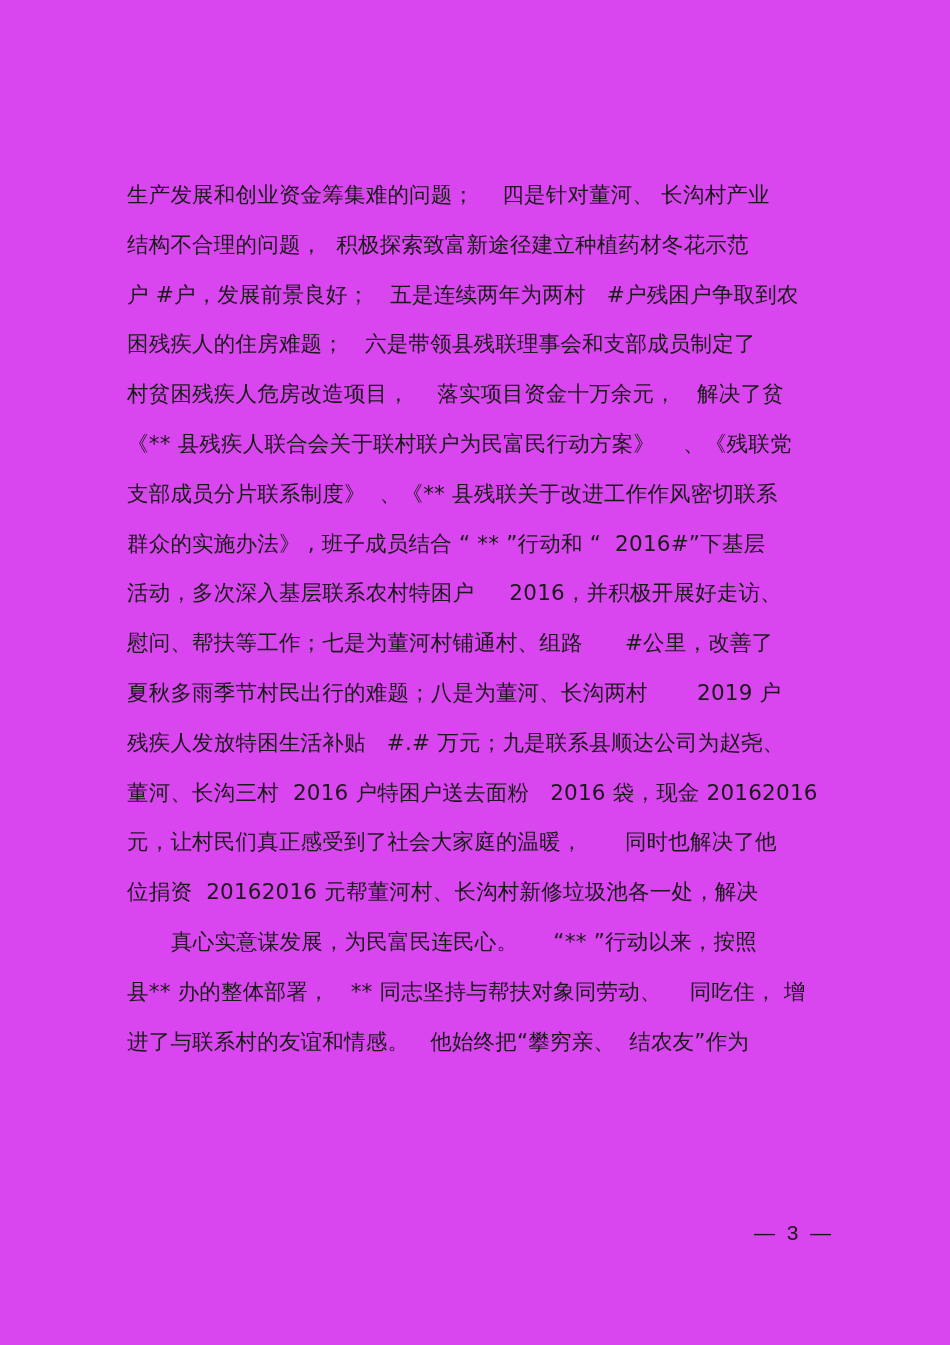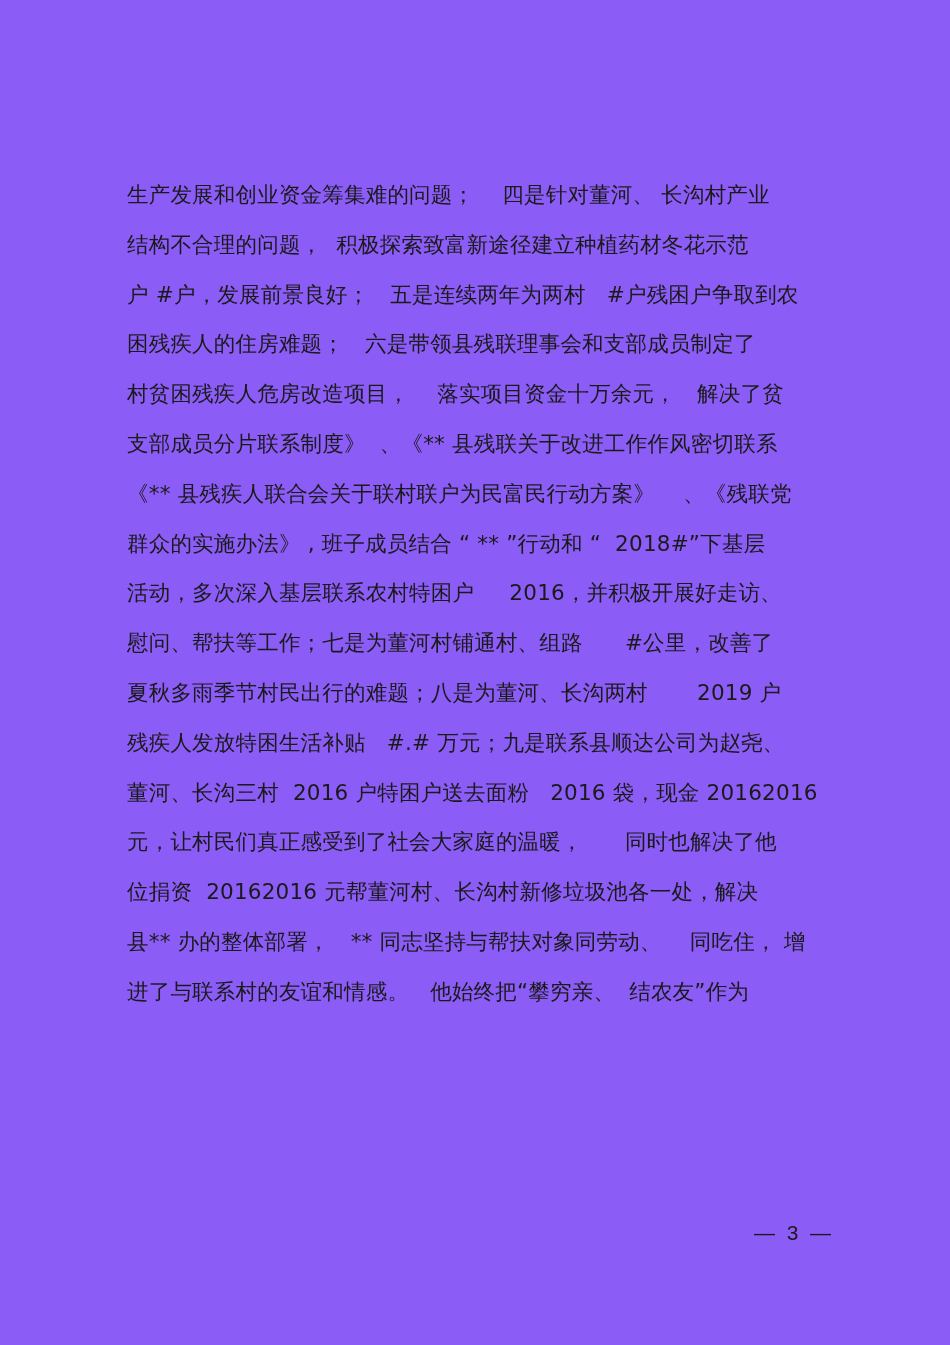--- a/index.html
+++ b/index.html
@@ -13,21 +13,21 @@
     position: relative;
     overflow: hidden;
     font-family: "DejaVu Sans", "Liberation Sans", sans-serif;
     color: #1a1a1a;
   }
   .page {
     position: absolute;
     left: 0; top: 0;
     width: 950px;
     height: 1345px;
-    background: #8b5cf6;
+    background: #d946ef;
   }
   .body-text {
     position: absolute;
     left: 127px;
     top: 175px;
     width: 710px;
   }
   .line {
     height: 49.8px;
     line-height: 40px;
@@ -51,28 +51,29 @@
 </head>
 <body>
 
 <div class="page">
   <div class="body-text">
     <div class="line">生产发展和创业资金筹集难的问题；    四是针对董河、 长沟村产业</div>
     <div class="line">结构不合理的问题，  积极探索致富新途径建立种植药材冬花示范</div>
     <div class="line">户 #户，发展前景良好；   五是连续两年为两村   #户残困户争取到农</div>
     <div class="line">困残疾人的住房难题；   六是带领县残联理事会和支部成员制定了</div>
     <div class="line">村贫困残疾人危房改造项目，    落实项目资金十万余元，   解决了贫</div>
+    <div class="line">《** 县残疾人联合会关于联村联户为民富民行动方案》    、《残联党</div>
     <div class="line">支部成员分片联系制度》  、《** 县残联关于改进工作作风密切联系</div>
-    <div class="line">《** 县残疾人联合会关于联村联户为民富民行动方案》    、《残联党</div>
-    <div class="line">群众的实施办法》 , 班子成员结合 “ ** ”行动和 “  2018#”下基层</div>
+    <div class="line">群众的实施办法》 , 班子成员结合 “ ** ”行动和 “  2016#”下基层</div>
     <div class="line">活动，多次深入基层联系农村特困户     2016，并积极开展好走访、</div>
     <div class="line">慰问、帮扶等工作；七是为董河村铺通村、组路      #公里，改善了</div>
     <div class="line">夏秋多雨季节村民出行的难题；八是为董河、长沟两村       2019 户</div>
     <div class="line">残疾人发放特困生活补贴   #.# 万元；九是联系县顺达公司为赵尧、</div>
     <div class="line">董河、长沟三村  2016 户特困户送去面粉   2016 袋，现金 20162016</div>
     <div class="line">元，让村民们真正感受到了社会大家庭的温暖，      同时也解决了他</div>
     <div class="line">位捐资  20162016 元帮董河村、长沟村新修垃圾池各一处，解决</div>
+    <div class="line indent">真心实意谋发展，为民富民连民心。     “** ”行动以来，按照</div>
     <div class="line">县** 办的整体部署，   ** 同志坚持与帮扶对象同劳动、    同吃住， 增</div>
     <div class="line">进了与联系村的友谊和情感。   他始终把“攀穷亲、  结农友”作为</div>
   </div>
 
   <div class="page-number">—  3  —</div>
 </div>
 
 </body></html>

